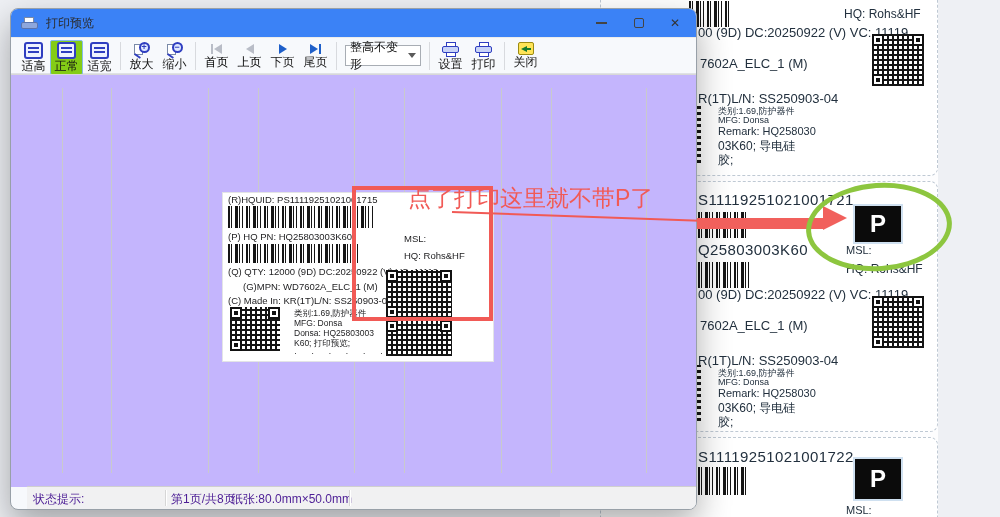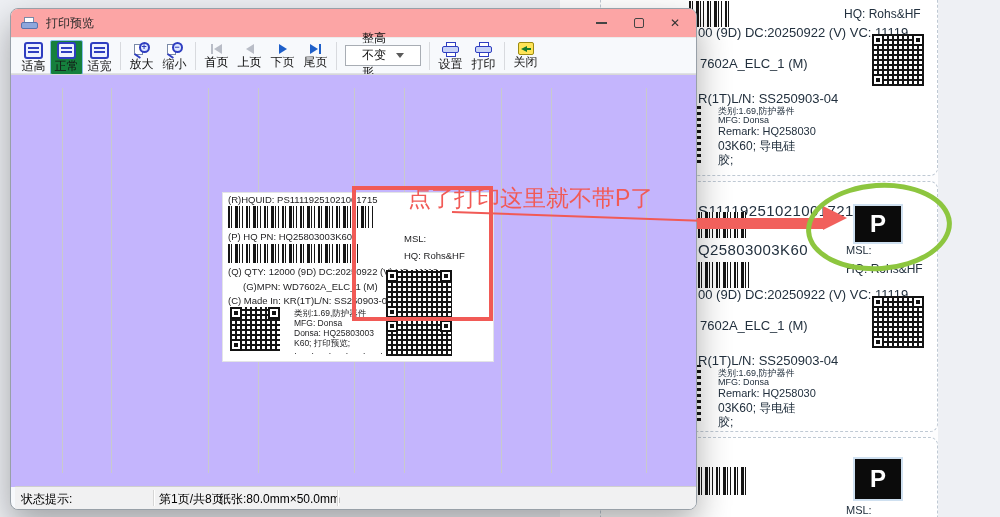--- a/index.html
+++ b/index.html
@@ -41,42 +41,42 @@
     display:flex;align-items:center;justify-content:center;
     border:2px solid #cfe0f0;font-size:24px;
   }
 
   
   #dlg{
     position:absolute;left:10px;top:8px;width:687px;height:502px;
     background:#f7f9fc;border:1px solid #98a0a8;border-radius:8px;
     box-shadow:0 14px 34px rgba(0,0,0,.32);z-index:10;overflow:hidden;box-sizing:border-box;
   }
-  #titlebar{position:absolute;left:0;top:0;right:0;height:28px;background:#fca5a5;display:flex;align-items:center}
+  #titlebar{position:absolute;left:0;top:0;right:0;height:28px;background:#3b82f6;display:flex;align-items:center}
   #title-text{font-size:12px;color:#2b2b2b;margin-left:8px}
   .ico-title{width:17px;height:13px;position:relative;margin-left:10px}
   .ico-title .b1{position:absolute;left:0;bottom:1px;width:17px;height:7px;background:#8ea7dc;border:1px solid #5b74ad;border-radius:2px;box-sizing:border-box}
   .ico-title .b2{position:absolute;left:3px;top:0;width:10px;height:6px;background:#fff;border:1px solid #7a8aa8;box-sizing:border-box}
   .winbtn{position:absolute;top:3px;width:26px;height:22px;display:flex;align-items:center;justify-content:center;color:#333;font-size:12px}
   #btn-min{right:82px}#btn-max{right:44px}#btn-close{right:8px}
   .glyph-min{display:block;width:11px;height:2px;background:#444}
   .glyph-max{display:block;width:10px;height:10px;border:1.5px solid #444;border-radius:2px;box-sizing:border-box}
 
   
   #toolbar{
     position:absolute;left:0;top:28px;right:0;height:37px;
     display:flex;align-items:flex-start;padding:2px 0 0 6px;
     border-top:1px solid #ececec;border-bottom:1px solid #dfe1e5;background:#f7f9fc;box-sizing:border-box;
   }
   .tbtn{
     display:flex;flex-direction:column;align-items:center;justify-content:flex-start;
     min-width:27px;height:31px;padding:1px 2px;font-size:12px;color:#151515;gap:1px;
     border:1px solid transparent;border-radius:2px;line-height:13px;
   }
-  .tbtn.sel{background:#15803d;border-color:#86bcea}
+  .tbtn.sel{background:#84cc16;border-color:#86bcea}
   .tbtn.dis{color:#000000}
   .tsep{width:1px;height:28px;background:#d8dade;margin:2px 4px 0 4px;flex:none}
 
   .ico-fit{width:15px;height:13px;border:2px solid #2f3ec0;border-radius:3px;background:#eef2ff;box-sizing:content-box;position:relative}
   .ico-fit::after{content:"";position:absolute;left:2px;right:2px;top:3px;height:2px;background:#2f3ec0;box-shadow:0 4px 0 #2f3ec0}
   .ico-mag{position:relative;width:18px;height:15px}
   .ico-mag .page{position:absolute;left:1px;top:2px;width:9px;height:11px;background:#fff;border:1px solid #7a8aa8;box-sizing:border-box}
   .ico-mag .lens{position:absolute;right:1px;top:0;width:11px;height:11px;border:2px solid #2f3ec0;border-radius:50%;background:#dfe8ff;box-sizing:border-box;
     display:flex;align-items:center;justify-content:center;font-size:9px;font-weight:bold;color:#2f3ec0;line-height:1}
   .ico-mag .lens.plus::after{content:"+"}
@@ -84,41 +84,41 @@
   .ico-mag .handle{position:absolute;right:10px;bottom:0;width:7px;height:2px;background:#2f3ec0;transform:rotate(35deg)}
   .nav-ico{display:flex;align-items:center;justify-content:center;height:13px;gap:1px;--c:#1e5fc9}
   .nav-ico.dis{--c:#b9bdc7}
   .tri{width:0;height:0;border-top:5px solid transparent;border-bottom:5px solid transparent}
   .tri.r{border-left:8px solid var(--c)}
   .tri.l{border-right:8px solid var(--c)}
   .nbar{width:2px;height:10px;background:var(--c)}
   .combo{
     display:flex;align-items:center;justify-content:space-between;
     width:76px;height:21px;margin:5px 4px 0 4px;background:#fff;border:1px solid #a8adb4;
-    font-size:12px;color:#111;padding:0 16px;box-sizing:border-box;flex:none;
+    font-size:12px;color:#111;padding:0 4px;box-sizing:border-box;flex:none;
   }
   .caret-down{width:0;height:0;border-left:4px solid transparent;border-right:4px solid transparent;border-top:5px solid #5a5a5a}
   .ico-prn{position:relative;width:18px;height:15px}
   .ico-prn .paper{position:absolute;top:0;left:4px;width:10px;height:5px;background:#fff;border:1px solid #2f3ec0;box-sizing:border-box}
   .ico-prn .bodyp{position:absolute;top:4px;left:0;width:17px;height:7px;background:#c9d4f7;border:1px solid #2f3ec0;border-radius:2px;box-sizing:border-box}
   .ico-prn .out{position:absolute;bottom:0;left:4px;width:10px;height:5px;background:#fff;border:1px solid #2f3ec0;box-sizing:border-box}
   .ico-exit{position:relative;width:16px;height:13px;background:#ffe457;border:1px solid #9c8b12;border-radius:2px;box-sizing:border-box}
   .ico-exit::before{content:"";position:absolute;left:2px;top:3px;width:0;height:0;
     border-top:3px solid transparent;border-bottom:3px solid transparent;border-right:6px solid #157a2d}
   .ico-exit::after{content:"";position:absolute;left:7px;top:5px;width:5px;height:2px;background:#157a2d}
 
   
   #preview{position:absolute;left:0;top:65px;right:0;bottom:22px;background:#c4b5fd;border-top:1px solid #d8d8d8}
   .vline{position:absolute;width:1px;top:13px;height:385px;background:#c9cacc}
   #pagelabel{position:absolute;left:212px;top:118px;width:270px;height:168px;background:#fff;box-shadow:0 0 0 1px #e3e4e6;font-family:"Liberation Sans",sans-serif}
   .lt{position:absolute;color:#1d1d1f;white-space:nowrap;font-size:9.5px}
   .lt.sm{font-size:8.5px}
 
   
-  #statusbar{position:absolute;left:4px;right:0;bottom:0;height:22px;background:#f1f1f2;border-top:1px solid #cfcfcf;font-size:12px;color:#000000}
+  #statusbar{position:absolute;left:16px;right:0;bottom:0;height:22px;background:#f1f1f2;border-top:1px solid #cfcfcf;font-size:12px;color:#4c1d95}
   .ssep{position:absolute;top:3px;width:1px;height:16px;background:#d6d6d6;box-shadow:1px 0 0 #fff}
   .stext{position:absolute;top:4px;white-space:nowrap}
 
   
   .anno{position:absolute;z-index:60;pointer-events:none}
   #redrect{left:352px;top:186px;width:133px;height:127px;border:4px solid #f15a56}
   #annotext{left:408px;top:183px;font-size:23px;color:#f15a56;white-space:nowrap;font-weight:500}
   #annoline{left:452px;top:211px;width:248px;height:2px;background:#f15a56;transform:rotate(2deg);transform-origin:left center}
   #arrowbody{left:697px;top:218px;width:128px;height:11px;background:#f1605c}
   #arrowhead{left:823px;top:206px;width:0;height:0;border-top:12px solid transparent;border-bottom:12px solid transparent;border-left:24px solid #f1605c}
@@ -143,21 +143,21 @@
     <div class="bt s13" style="left:97px;top:154px">R(1T)L/N: SS250903-04</div>
     <div class="qr-frag" style="left:88px;top:168px;width:12px;height:58px"></div>
     <div class="bt s9" style="left:117px;top:168px">类别:1.69,防护器件</div>
     <div class="bt s9" style="left:117px;top:178px">MFG: Donsa</div>
     <div class="bt s11" style="left:117px;top:188px">Remark: HQ258030</div>
     <div class="bt s12" style="left:117px;top:201px">03K60; 导电硅</div>
     <div class="bt s12" style="left:117px;top:215px">胶;</div>
   </div>
 
   <div class="bg-label" style="left:600px;top:181px;width:336px;height:249px">
-    <div class="bt s15" style="left:97px;top:20px">S11119251021001721</div>
+    <div class="bt s15" style="left:97px;top:9px">S11119251021001721</div>
     <div class="barcode" style="left:97px;top:30px;width:48px;height:26px"></div>
     <div class="bt s15" style="left:97px;top:59px">Q25803003K60</div>
     <div class="barcode" style="left:97px;top:80px;width:52px;height:26px"></div>
     <div class="bt s13" style="left:97px;top:105px">00 (9D) DC:20250922 (V) VC: 11119</div>
     <div class="bt s13" style="left:99px;top:136px">7602A_ELC_1 (M)</div>
     <div class="qr" style="left:271px;top:114px;width:52px;height:52px">
       <i class="fd tl"></i>
         <i class="fd tr"></i>
         <i class="fd bl"></i>
     </div>
@@ -167,20 +167,21 @@
     <div class="bt s9" style="left:117px;top:195px">MFG: Donsa</div>
     <div class="bt s11" style="left:117px;top:205px">Remark: HQ258030</div>
     <div class="bt s12" style="left:117px;top:218px">03K60; 导电硅</div>
     <div class="bt s12" style="left:117px;top:232px">胶;</div>
     <div class="plogo" style="left:252px;top:22px;width:46px;height:36px">P</div>
     <div class="bt s11" style="left:245px;top:62px">MSL:</div>
     <div class="bt s12" style="left:245px;top:80px">HQ: Rohs&amp;HF</div>
   </div>
 
   <div class="bg-label" style="left:600px;top:437px;width:336px;height:220px">
+    <div class="bt s15" style="left:97px;top:10px">S11119251021001722</div>
     <div class="barcode" style="left:97px;top:29px;width:48px;height:28px"></div>
     <div class="bt s15" style="left:97px;top:76px">HQ25803003K60</div>
     <div class="plogo" style="left:252px;top:19px;width:46px;height:40px">P</div>
     <div class="bt s11" style="left:245px;top:66px">MSL:</div>
   </div>
 </div>
 
 <div id="dlg">
 
   <div id="titlebar">

